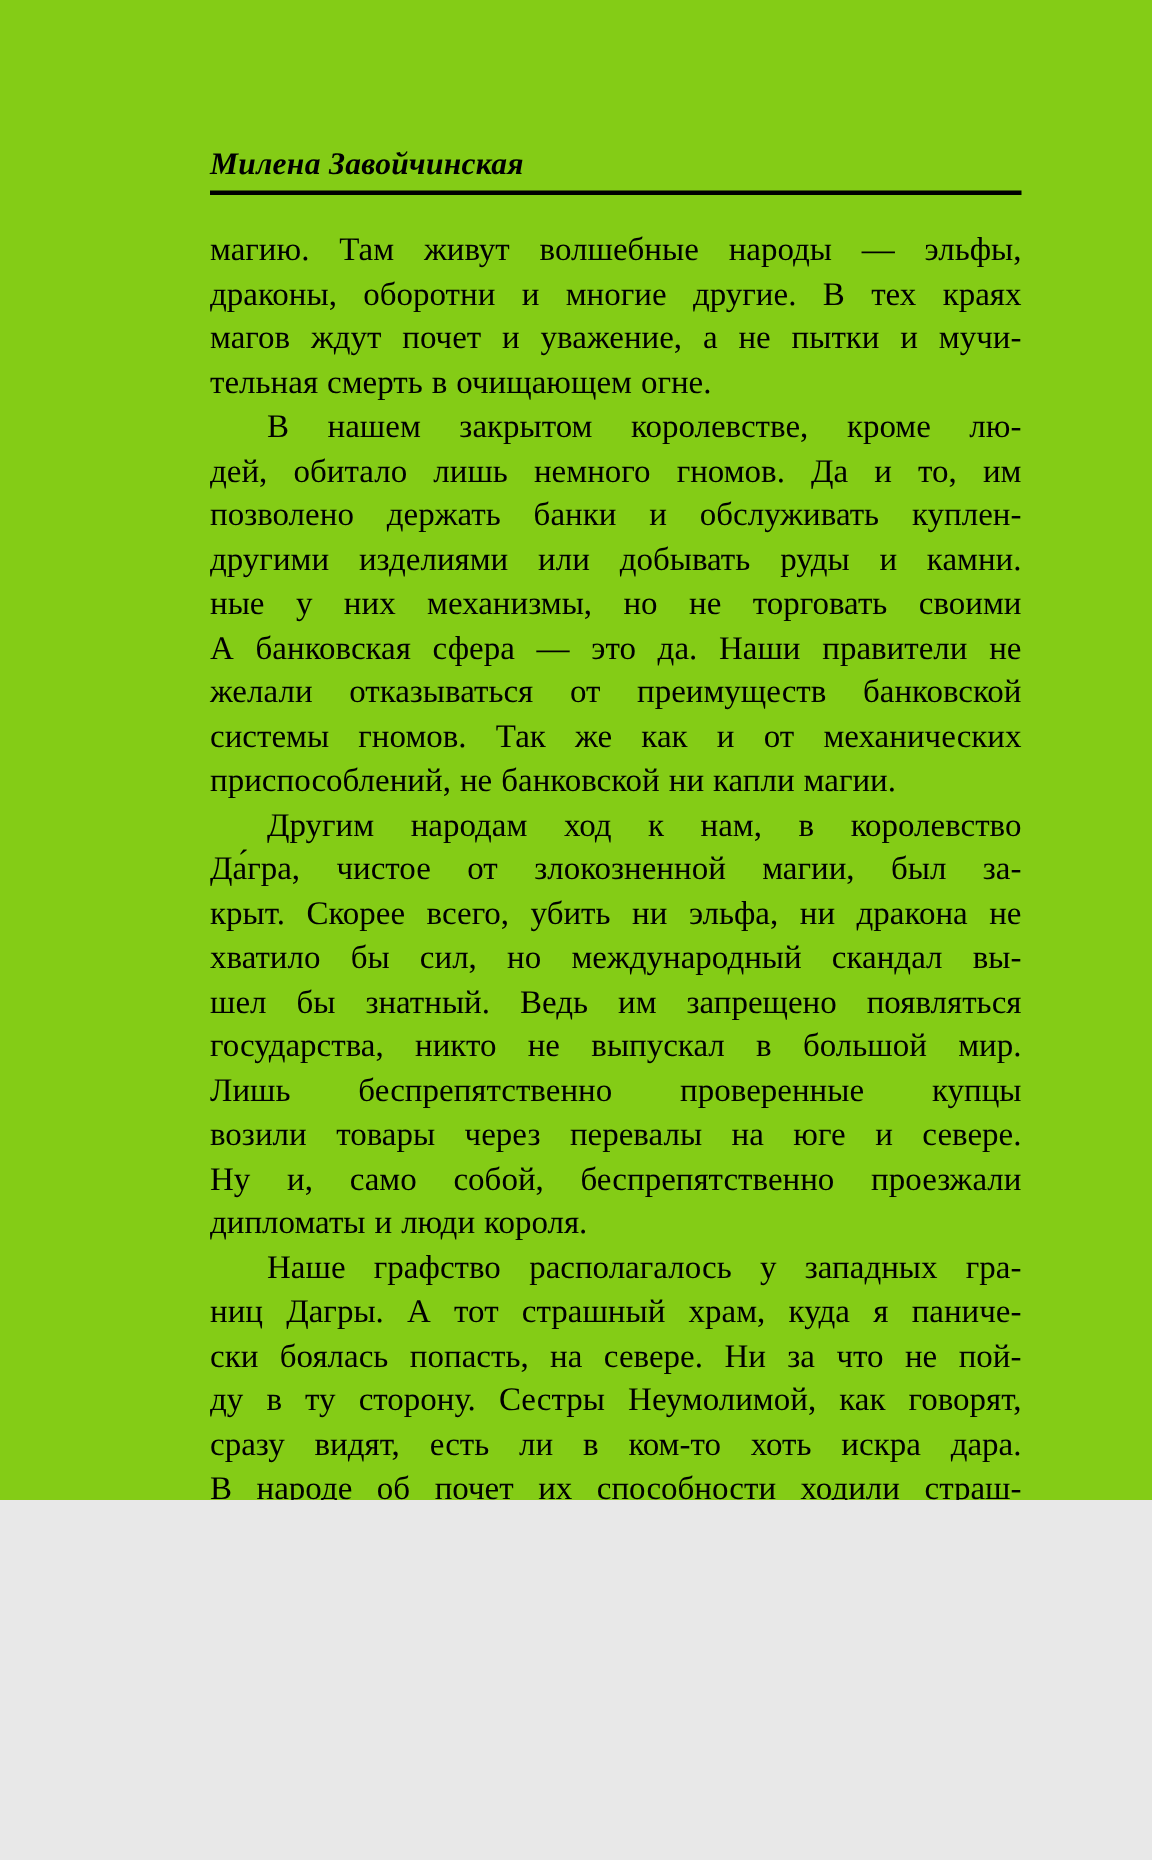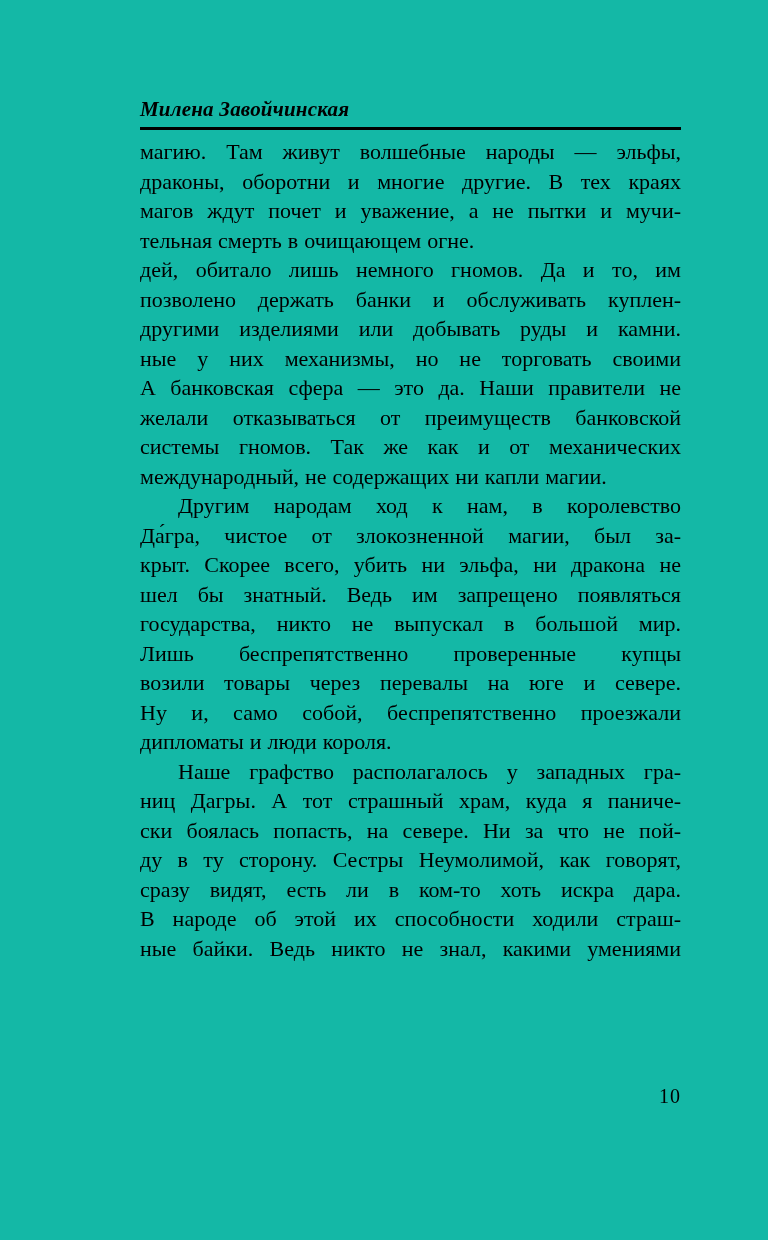--- a/index.html
+++ b/index.html
@@ -1,20 +1,20 @@
 <!DOCTYPE html>
 <html lang="ru"><head>
 <meta charset="utf-8">
 <style>
   html, body { margin: 0; padding: 0; background: #e8e8e8; }
   .page {
     position: relative;
     width: 768px;
-    height: 1240px;
-    background: #14b8a6;
+    height: 1000px;
+    background: #84cc16;
     font-family: "Liberation Serif", "DejaVu Serif", serif;
     color: #000000;
     overflow: hidden;
     margin: 0 auto;
   }
   .running-head {
     position: absolute;
     left: 140px;
     top: 97px;
     width: 541px;
@@ -28,21 +28,21 @@
     position: absolute;
     left: 140px;
     top: 127px;
     width: 541px;
     height: 3px;
     background: #000000;
   }
   .body-text {
     position: absolute;
     left: 140px;
-    top: 137px;
+    top: 151px;
     width: 541px;
     font-size: 22px;
     line-height: 29.5px;
   }
   .paragraph { margin: 0; }
   .line {
     text-align: justify;
     text-align-last: justify;
     word-spacing: 0.5px;
   }
@@ -68,44 +68,46 @@
   <div class="running-head">Милена Завойчинская</div>
   <div class="header-rule"></div>
   <div class="body-text" id="body-text">
       <div class="paragraph">
         <div class="line">магию. Там живут волшебные народы — эльфы,</div>
         <div class="line">драконы, оборотни и многие другие. В тех краях</div>
         <div class="line">магов ждут почет и уважение, а не пытки и мучи-</div>
         <div class="line end">тельная смерть в очищающем огне.</div>
       </div>
       <div class="paragraph">
+        <div class="line indent">В нашем закрытом королевстве, кроме лю-</div>
         <div class="line">дей, обитало лишь немного гномов. Да и то, им</div>
         <div class="line">позволено держать банки и обслуживать куплен-</div>
         <div class="line">другими изделиями или добывать руды и камни.</div>
         <div class="line">ные у них механизмы, но не торговать своими</div>
         <div class="line">А банковская сфера — это да. Наши правители не</div>
         <div class="line">желали отказываться от преимуществ банковской</div>
         <div class="line">системы гномов. Так же как и от механических</div>
-        <div class="line end">международный, не содержащих ни капли магии.</div>
+        <div class="line end">приспособлений, не банковской ни капли магии.</div>
       </div>
       <div class="paragraph">
         <div class="line indent">Другим народам ход к нам, в королевство</div>
         <div class="line">Да́гра, чистое от злокозненной магии, был за-</div>
         <div class="line">крыт. Скорее всего, убить ни эльфа, ни дракона не</div>
+        <div class="line">хватило бы сил, но международный скандал вы-</div>
         <div class="line">шел бы знатный. Ведь им запрещено появляться</div>
         <div class="line">государства, никто не выпускал в большой мир.</div>
         <div class="line">Лишь беспрепятственно проверенные купцы</div>
         <div class="line">возили товары через перевалы на юге и севере.</div>
         <div class="line">Ну и, само собой, беспрепятственно проезжали</div>
         <div class="line end">дипломаты и люди короля.</div>
       </div>
       <div class="paragraph">
         <div class="line indent">Наше графство располагалось у западных гра-</div>
         <div class="line">ниц Дагры. А тот страшный храм, куда я паниче-</div>
         <div class="line">ски боялась попасть, на севере. Ни за что не пой-</div>
         <div class="line">ду в ту сторону. Сестры Неумолимой, как говорят,</div>
         <div class="line">сразу видят, есть ли в ком-то хоть искра дара.</div>
-        <div class="line">В народе об этой их способности ходили страш-</div>
+        <div class="line">В народе об почет их способности ходили страш-</div>
         <div class="line">ные байки. Ведь никто не знал, какими умениями</div>
       </div>
     </div>
   <div class="page-number">10</div>
 </div>
 
 </body></html>

